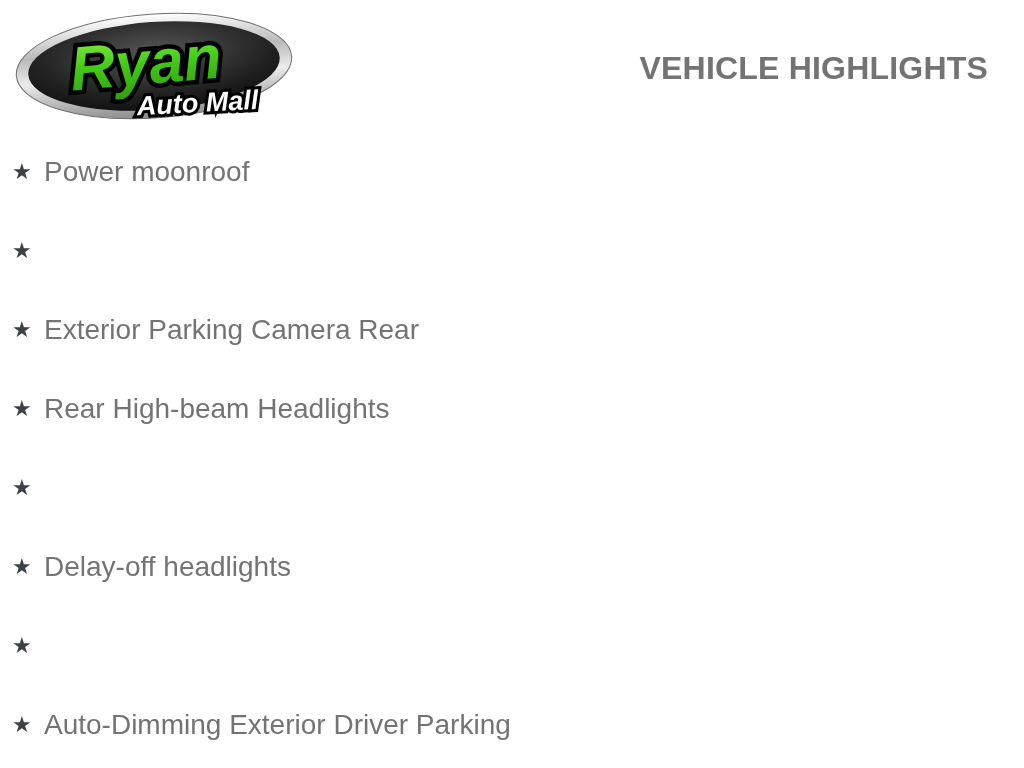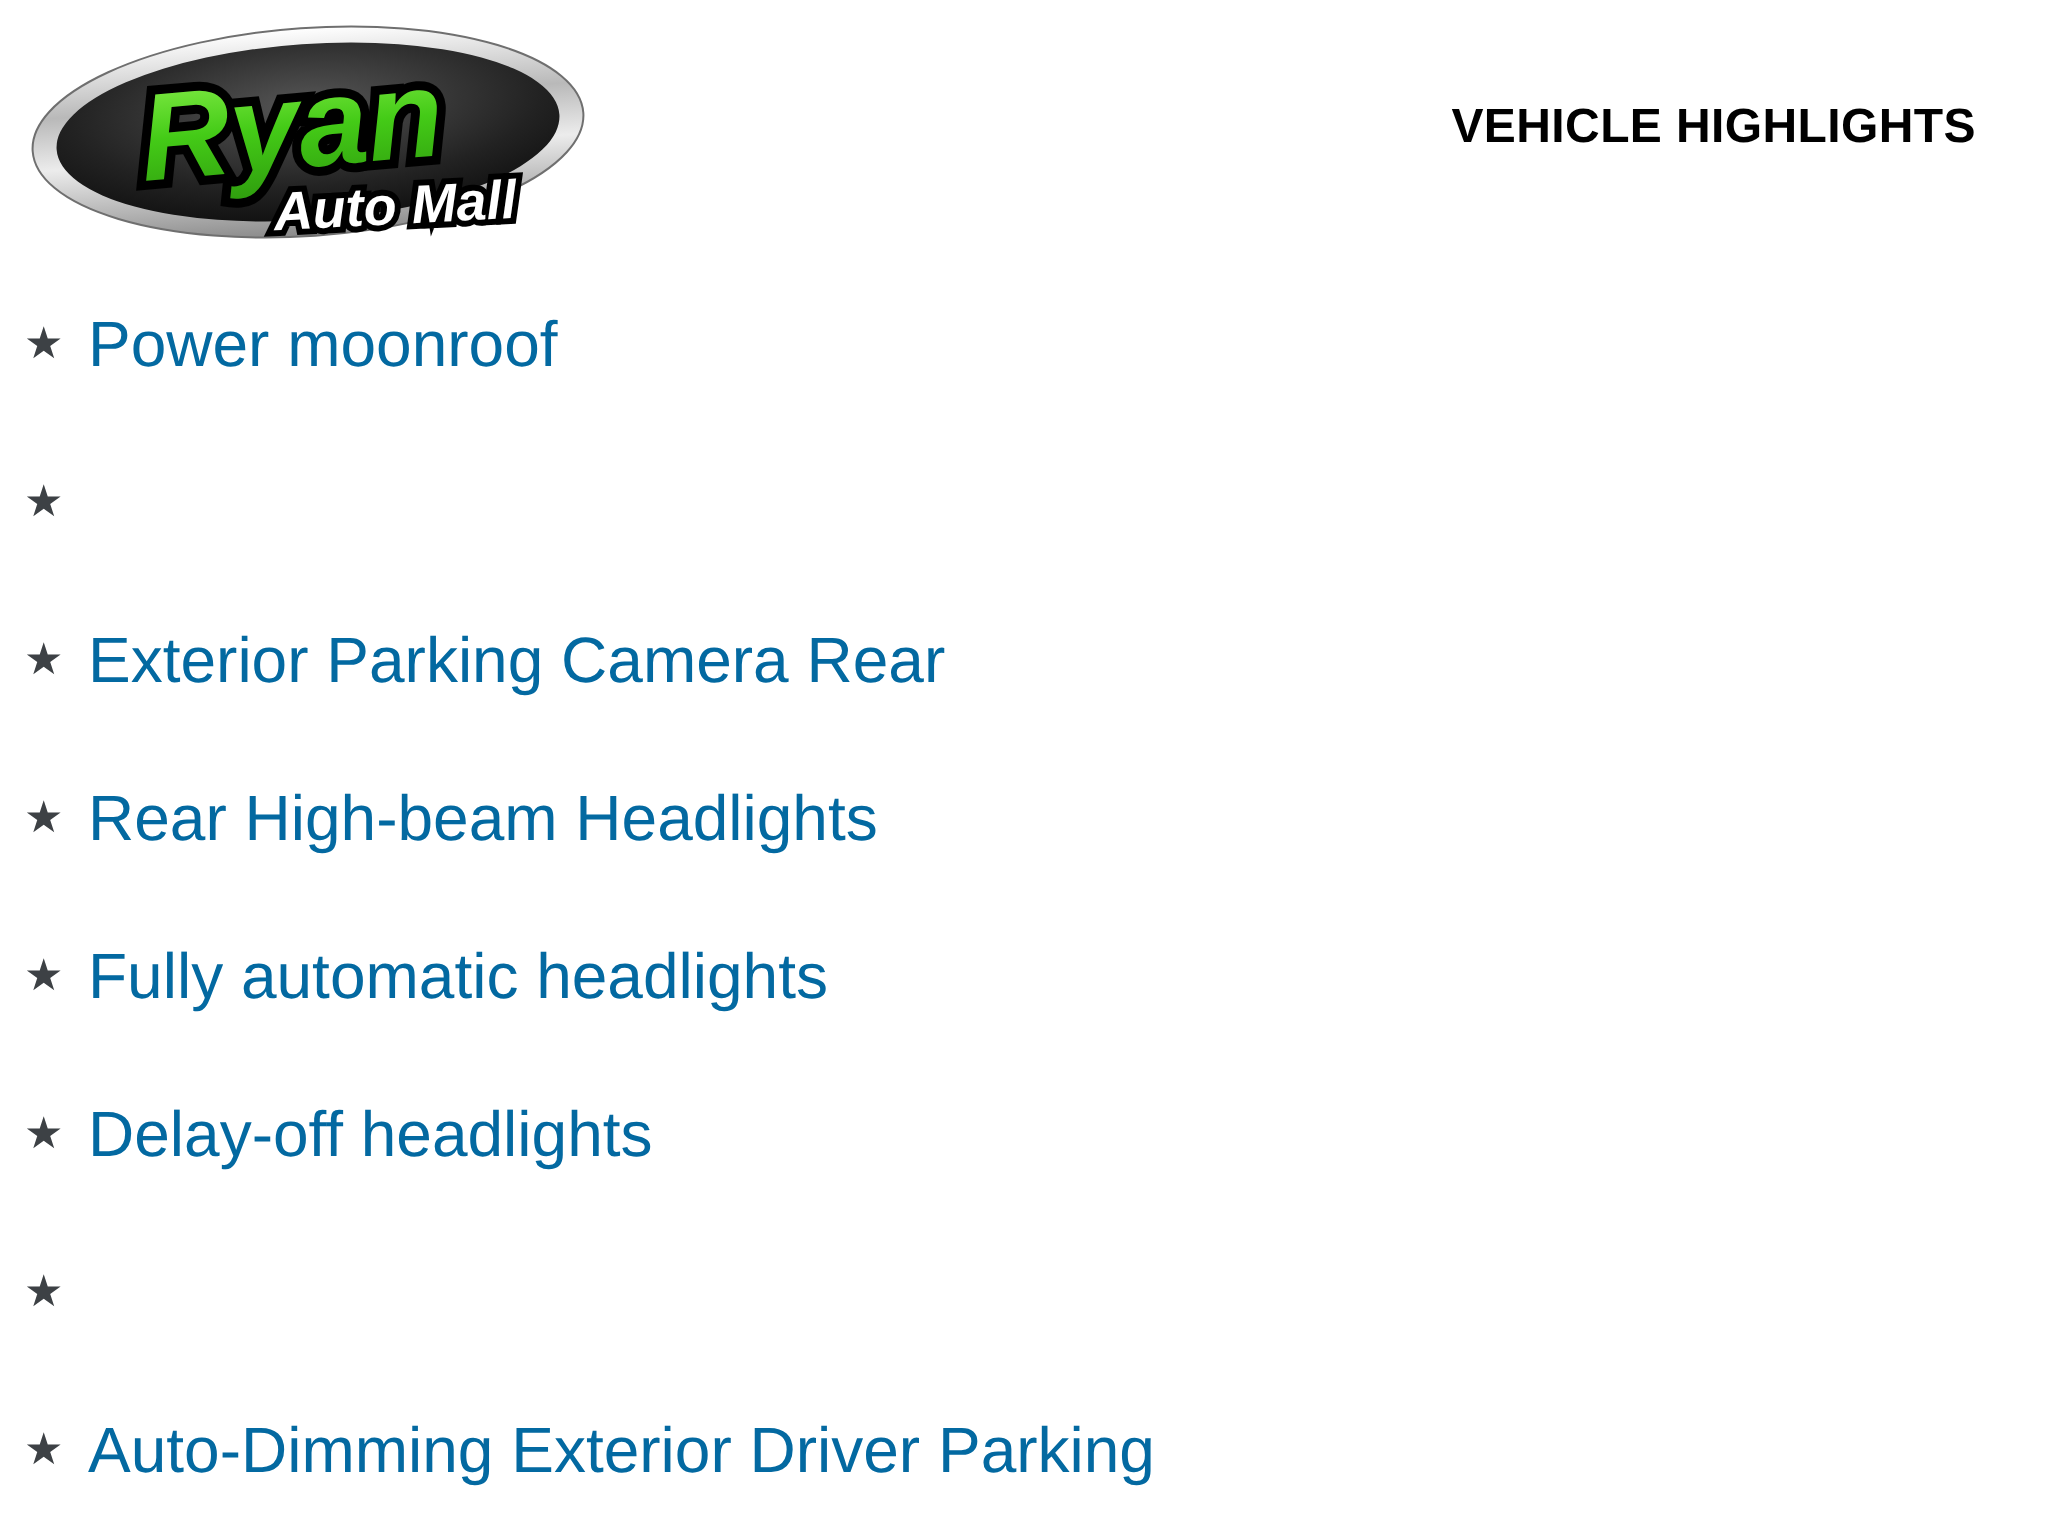--- a/index.html
+++ b/index.html
@@ -25,24 +25,24 @@
     left: 10px;
     top: 6px;
     width: 288px;
     height: 118px;
   }
 
   .page-title {
     position: absolute;
     top: 50px;
     right: 36px;
-    font-size: 24px;
+    font-size: 32px;
     font-weight: bold;
     letter-spacing: 0.2px;
-    color: #000000;
+    color: #737373;
     white-space: nowrap;
   }
 
   
   .highlights {
     position: absolute;
     left: 10px;
     top: 158px;
     list-style: none;
   }
@@ -57,23 +57,23 @@
   .star {
     width: 34px;
     font-size: 22px;
     line-height: 28px;
     color: #3d4145;
     text-align: left;
     padding-left: 2px;
   }
 
   .item-label {
-    font-size: 32px;
+    font-size: 28px;
     line-height: 28px;
-    color: #0369a1;
+    color: #737373;
     white-space: nowrap;
   }
 </style>
 </head>
 <body>
 
 <div class="page">
 
   <div class="logo-wrap">
     <svg width="288" height="118" viewBox="0 0 288 118" xmlns="http://www.w3.org/2000/svg">
@@ -120,21 +120,20 @@
     <li>
       <span class="star">★</span>
       <span class="item-label">Exterior Parking Camera Rear</span>
     </li>
     <li>
       <span class="star">★</span>
       <span class="item-label">Rear High-beam Headlights</span>
     </li>
     <li>
       <span class="star">★</span>
-      <span class="item-label">Fully automatic headlights</span>
     </li>
     <li>
       <span class="star">★</span>
       <span class="item-label">Delay-off headlights</span>
     </li>
     <li>
       <span class="star">★</span>
     </li>
     <li>
       <span class="star">★</span>

